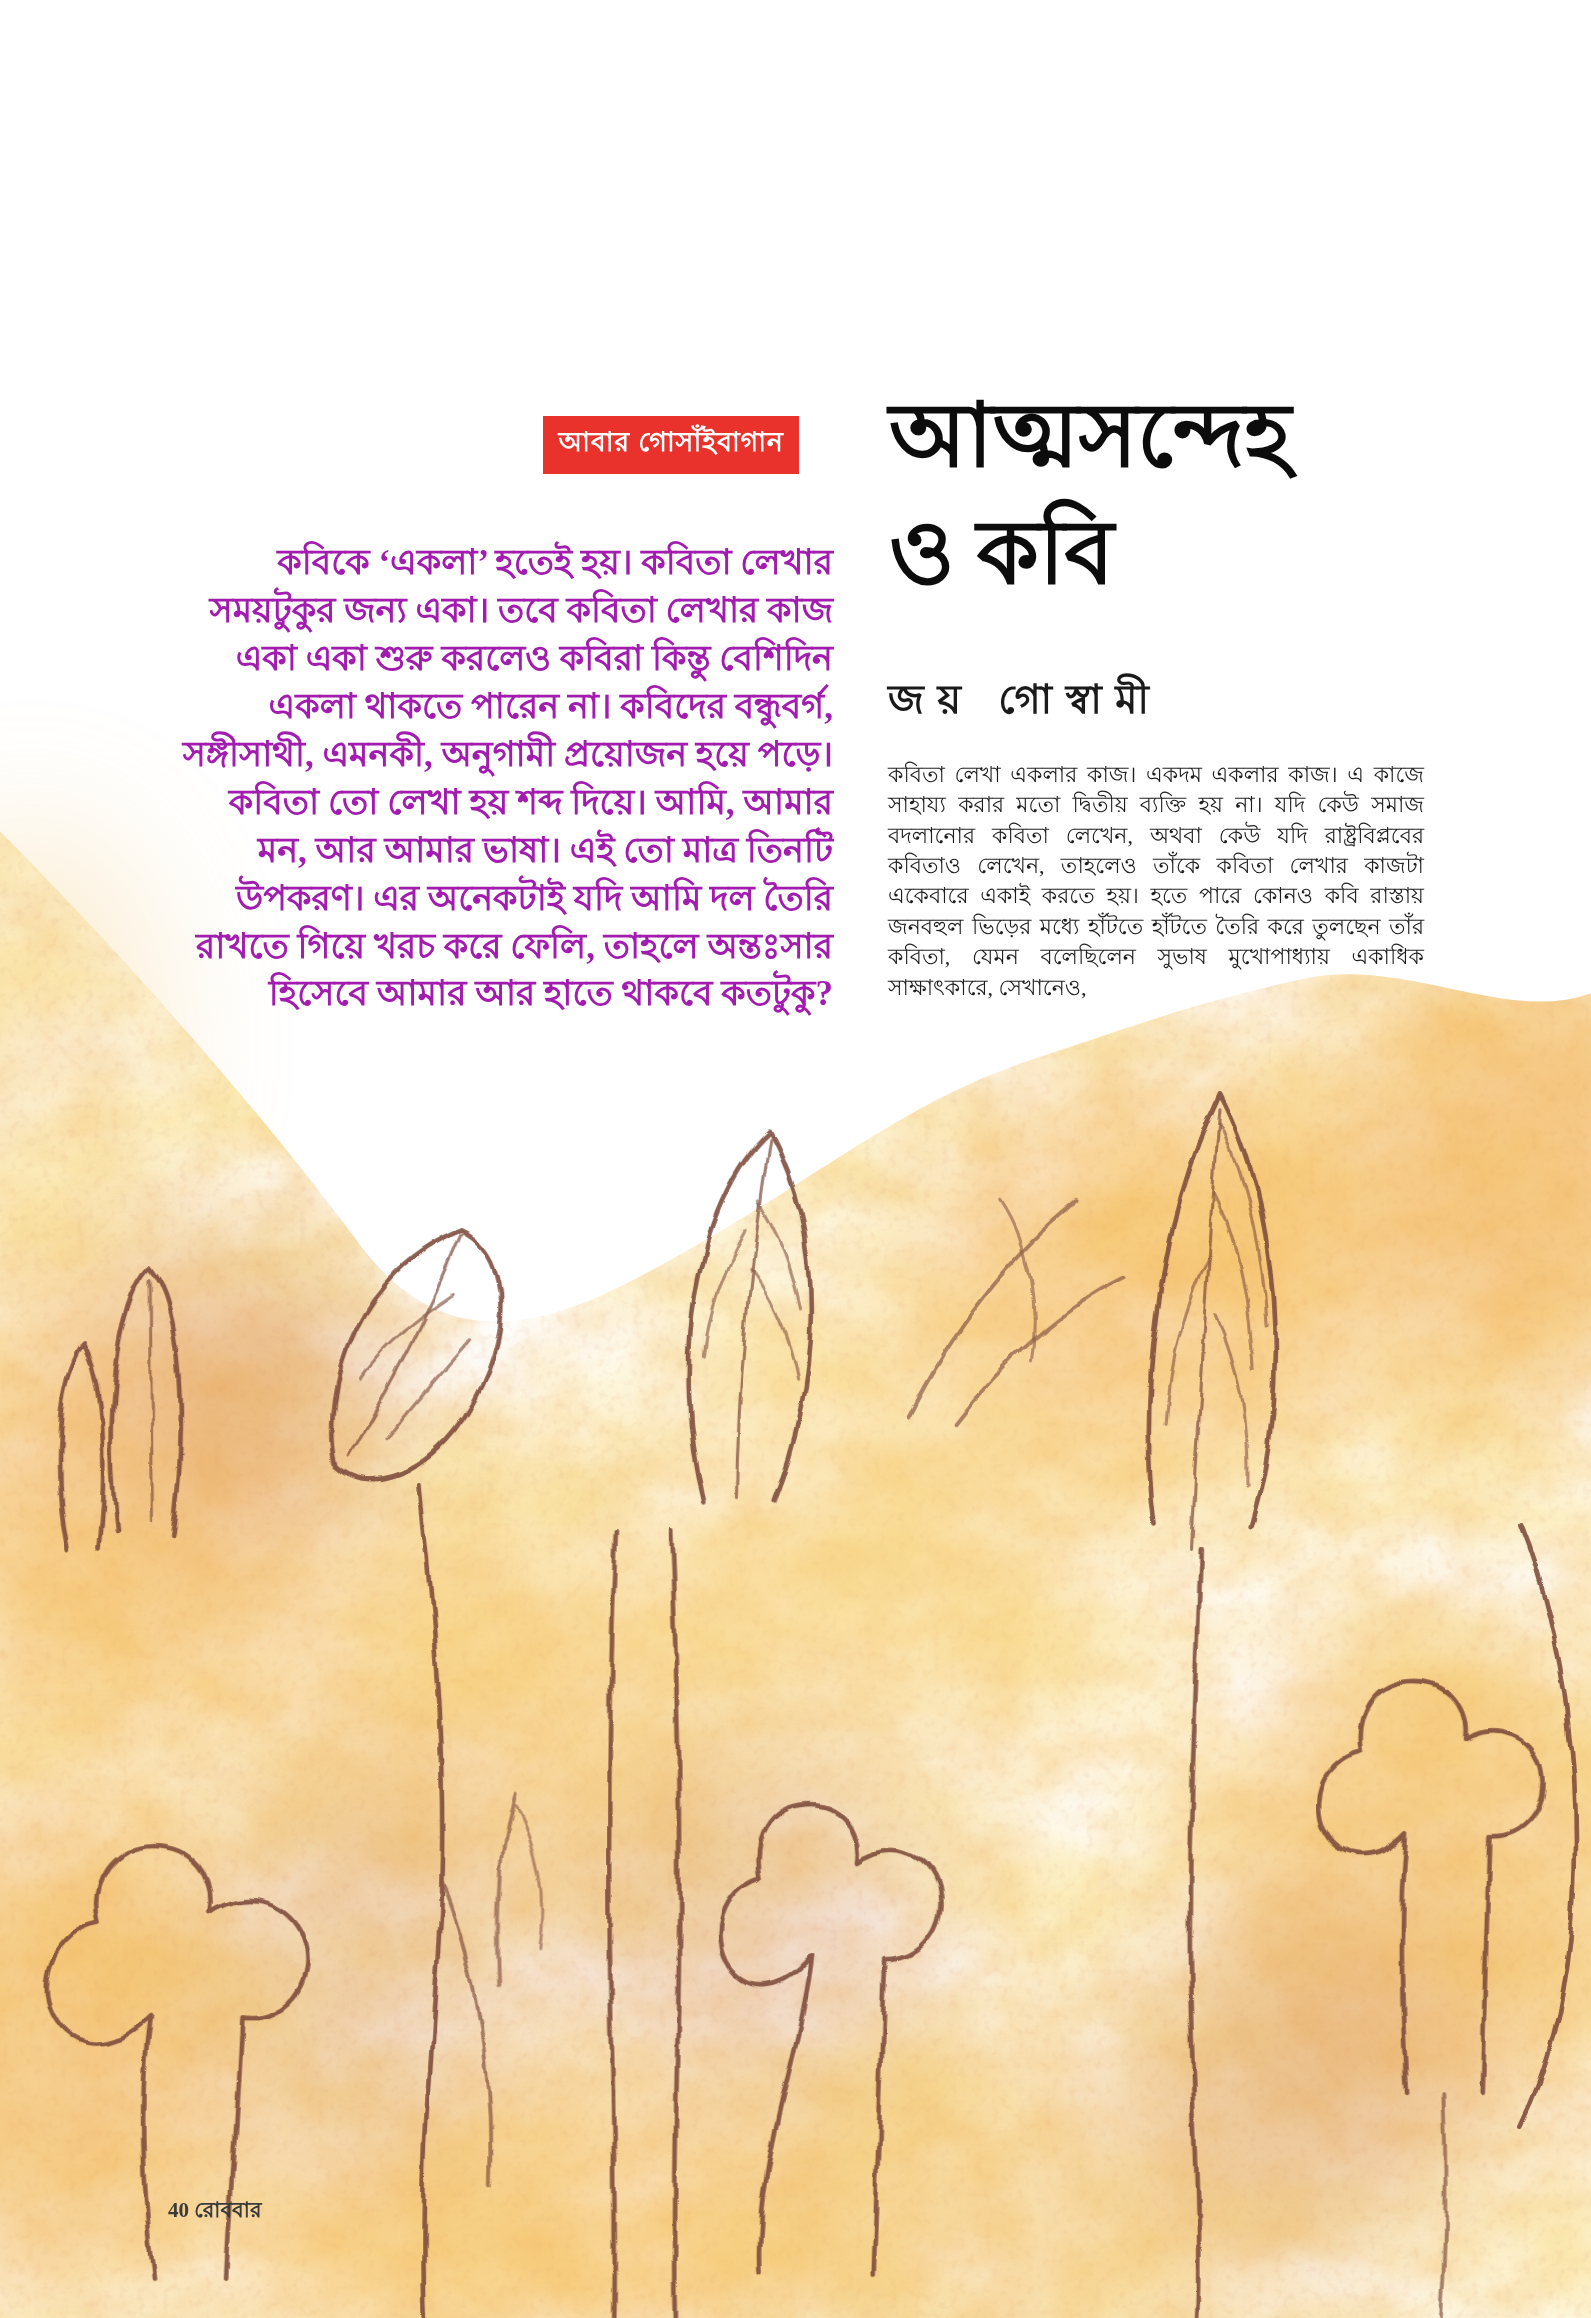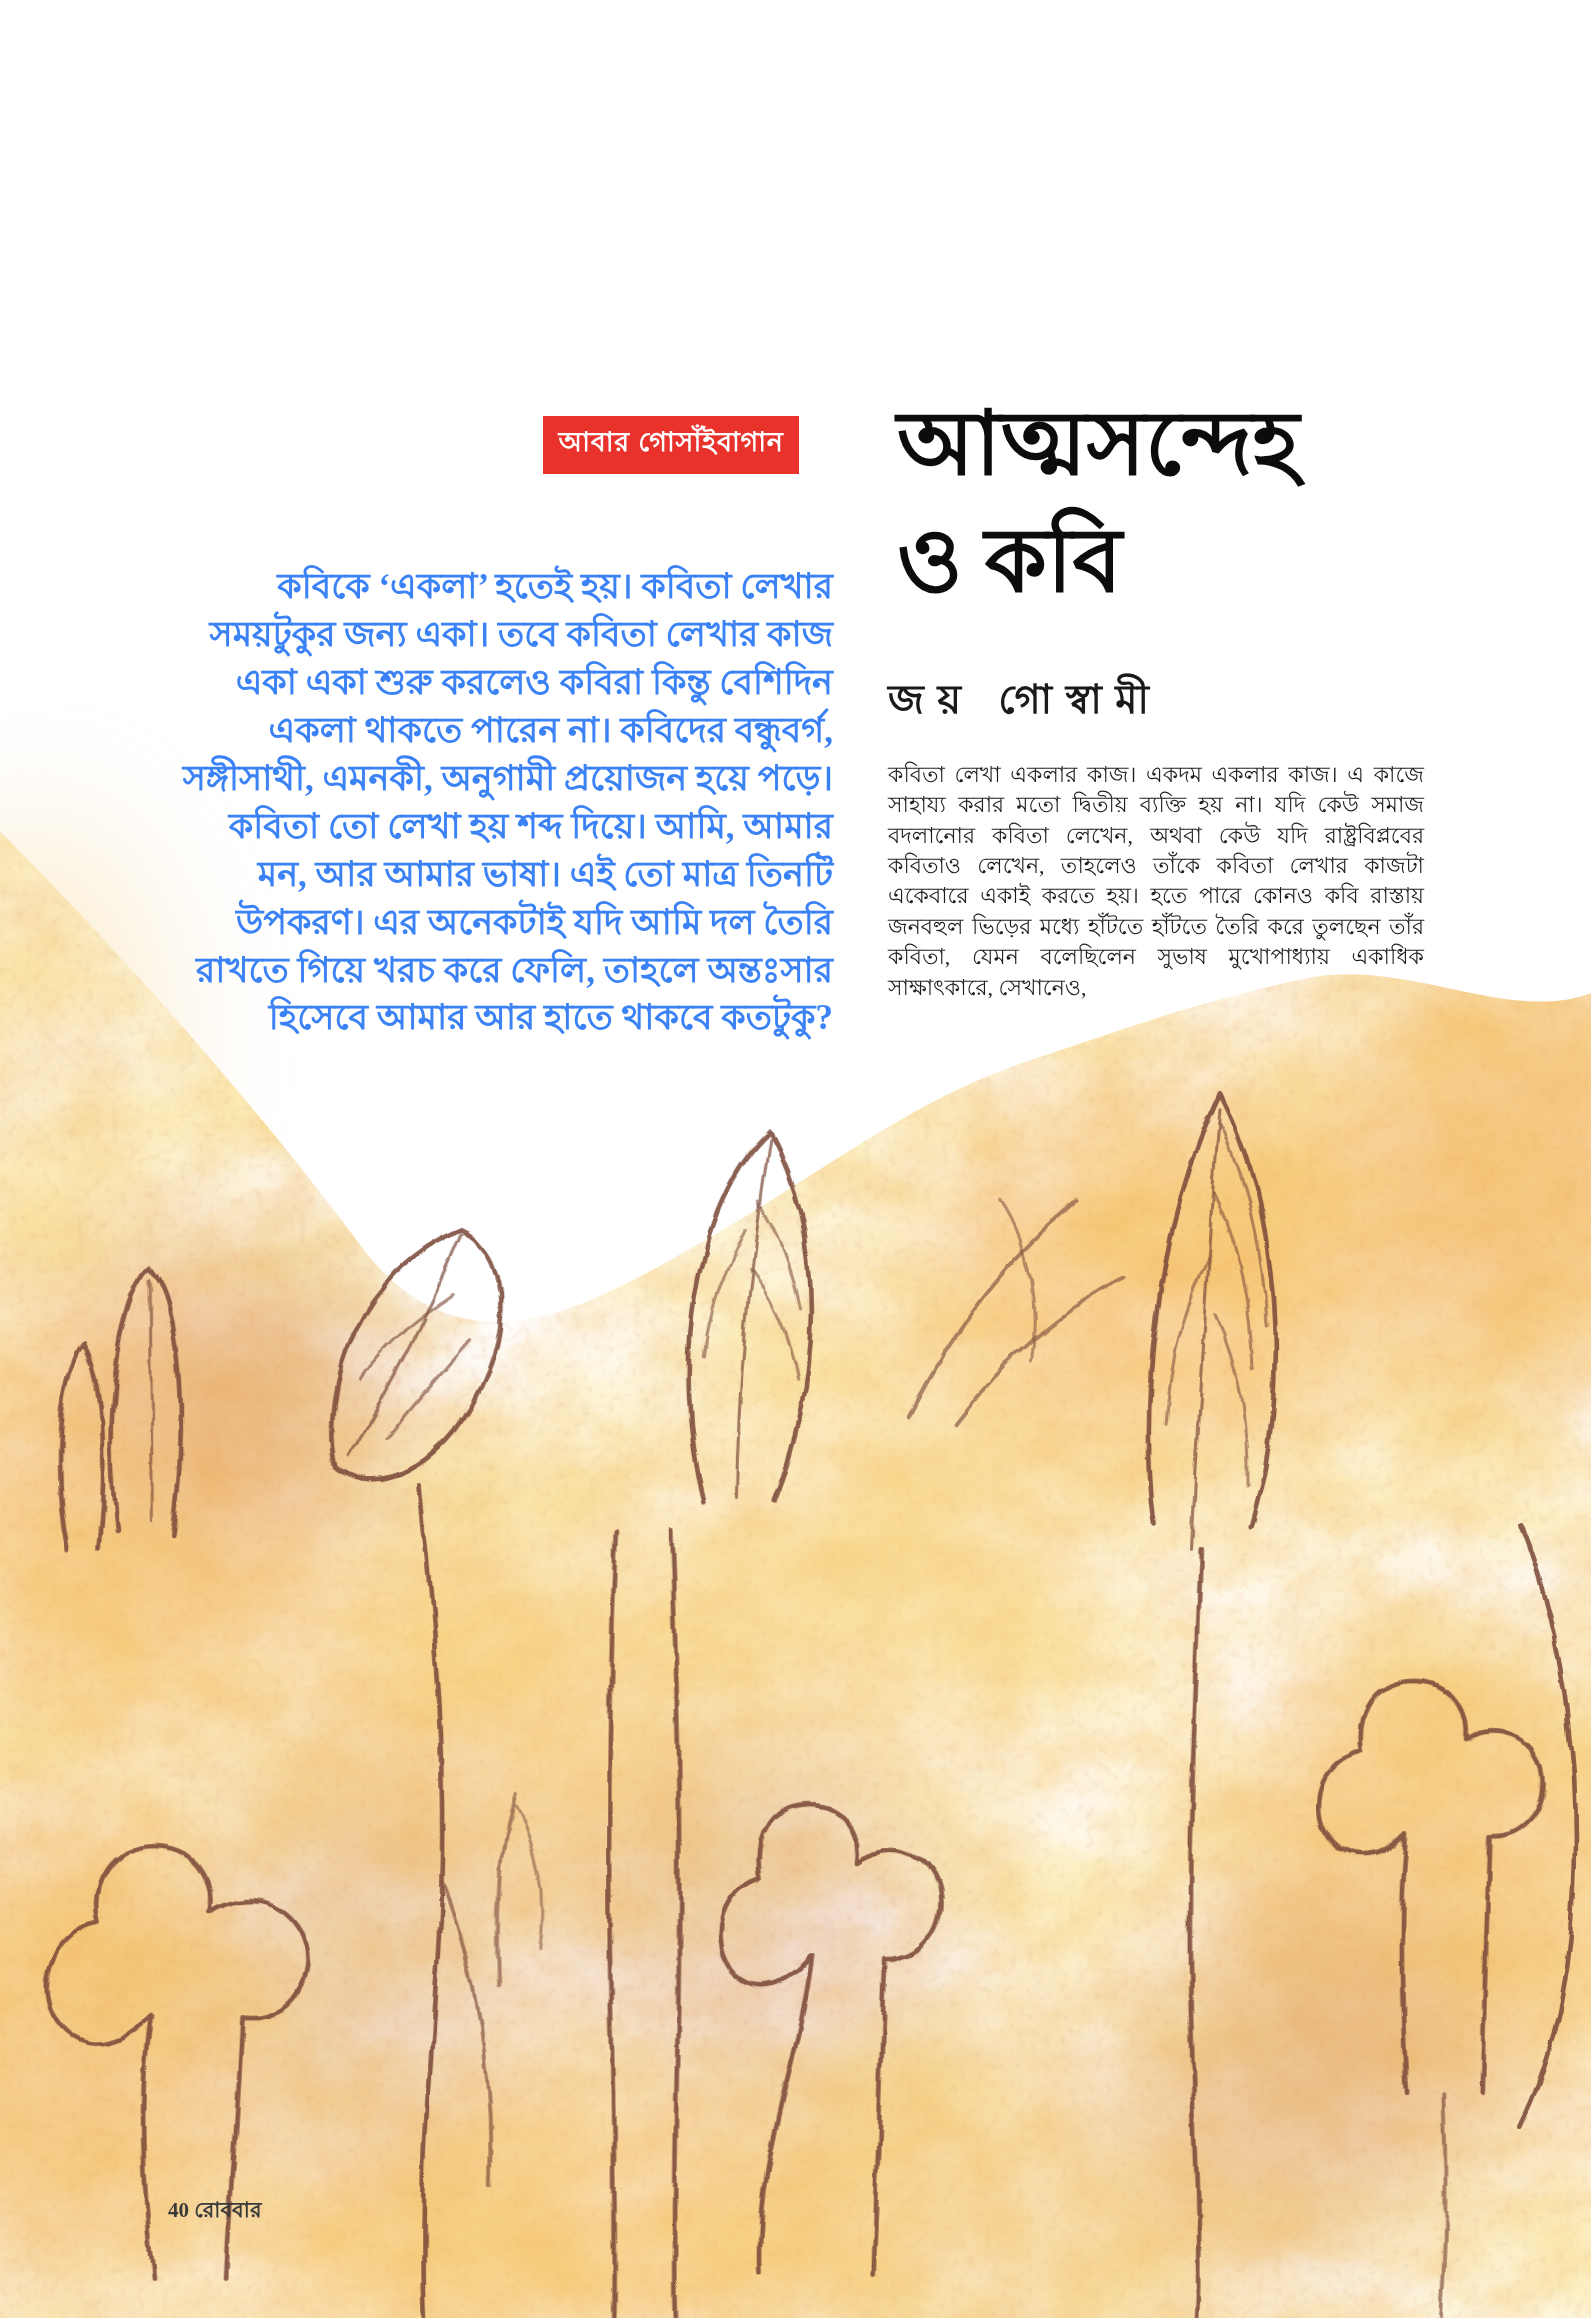--- a/index.html
+++ b/index.html
@@ -40,23 +40,22 @@
     font-weight:bold;
   }
   .body-col{
     left:888px;top:744px;width:536px;
     font-size:22px;line-height:1.38;
     color:#1d1d1d;text-align:justify;margin-top:16px;
   }
   .intro-col{
     left:171px;top:539px;width:662px;
     font-size:35px;line-height:1.37;
-    font-weight:bold;color:#3b82f6;
+    font-weight:bold;color:#a21caf;
     text-align:right;
-    margin-top:24px;
   }
   .footer{
     left:168px;top:2194px;
     font-size:21px;color:#3a3a3a;
     font-weight:bold;
   }
 </style>
 </head>
 <body>
 
@@ -154,21 +153,21 @@
       <path d="M1875,2720 C1880,2820 1878,2920 1872,3010" stroke-width="5" opacity="0.75"></path>
 
       <path d="M1975,1980 C2035,2130 2058,2330 2040,2520 C2030,2620 2005,2700 1975,2760"></path>
     </g>
   </svg>
 
   <div class="layer tag">
     <span>আবার গোসাঁইবাগান</span>
   </div>
 
-  <h1 class="layer headline" style="margin:12px;">
+  <h1 class="layer headline" style="margin:4px;">
     <span class="hl-line">আত্মসন্দেহ</span>
     <span class="hl-line">ও কবি</span>
   </h1>
 
   <div class="layer byline">
     <span>জয় গোস্বামী</span>
   </div>
 
   <div class="layer intro-col">
     <p style="margin:0;">কবিকে ‘একলা’ হতেই হয়। কবিতা লেখার সময়টুকুর জন্য একা। তবে কবিতা লেখার কাজ একা একা শুরু করলেও কবিরা কিন্তু বেশিদিন একলা থাকতে পারেন না। কবিদের বন্ধুবর্গ, সঙ্গীসাথী, এমনকী, অনুগামী প্রয়োজন হয়ে পড়ে। কবিতা তো লেখা হয় শব্দ দিয়ে। আমি, আমার মন, আর আমার ভাষা। এই তো মাত্র তিনটি উপকরণ। এর অনেকটাই যদি আমি দল তৈরি রাখতে গিয়ে খরচ করে ফেলি, তাহলে অন্তঃসার হিসেবে আমার আর হাতে থাকবে কতটুকু?</p>

